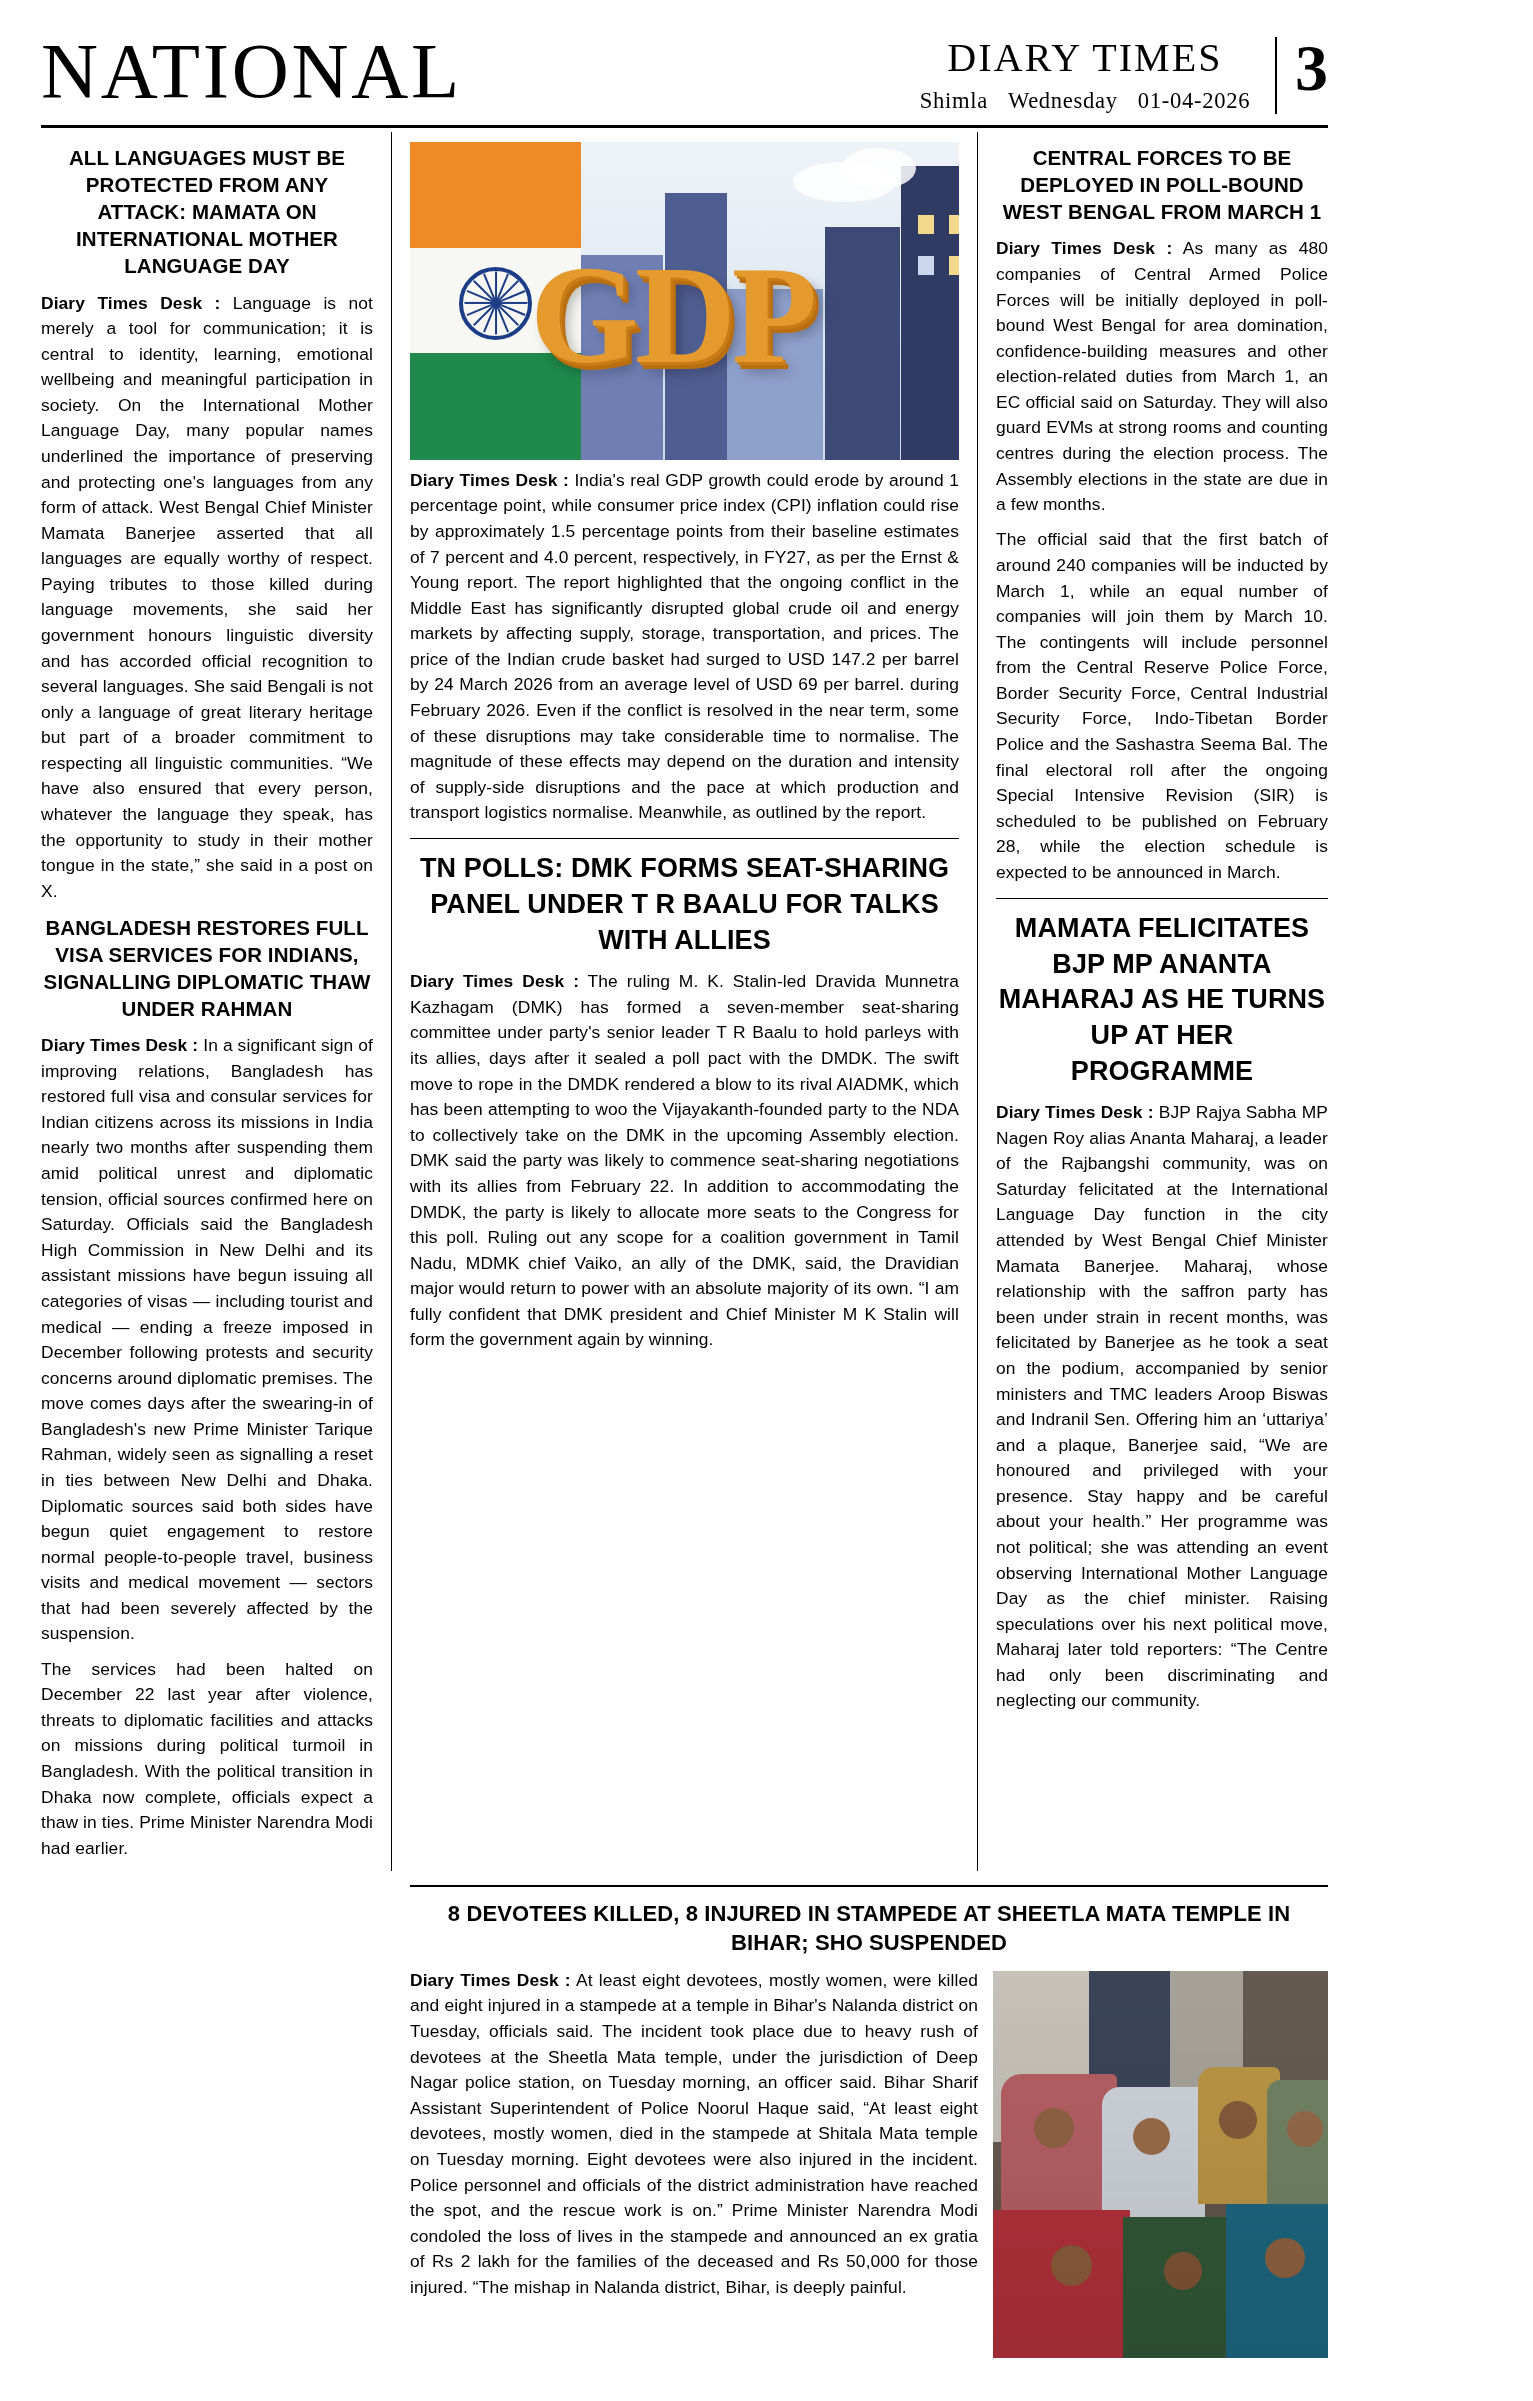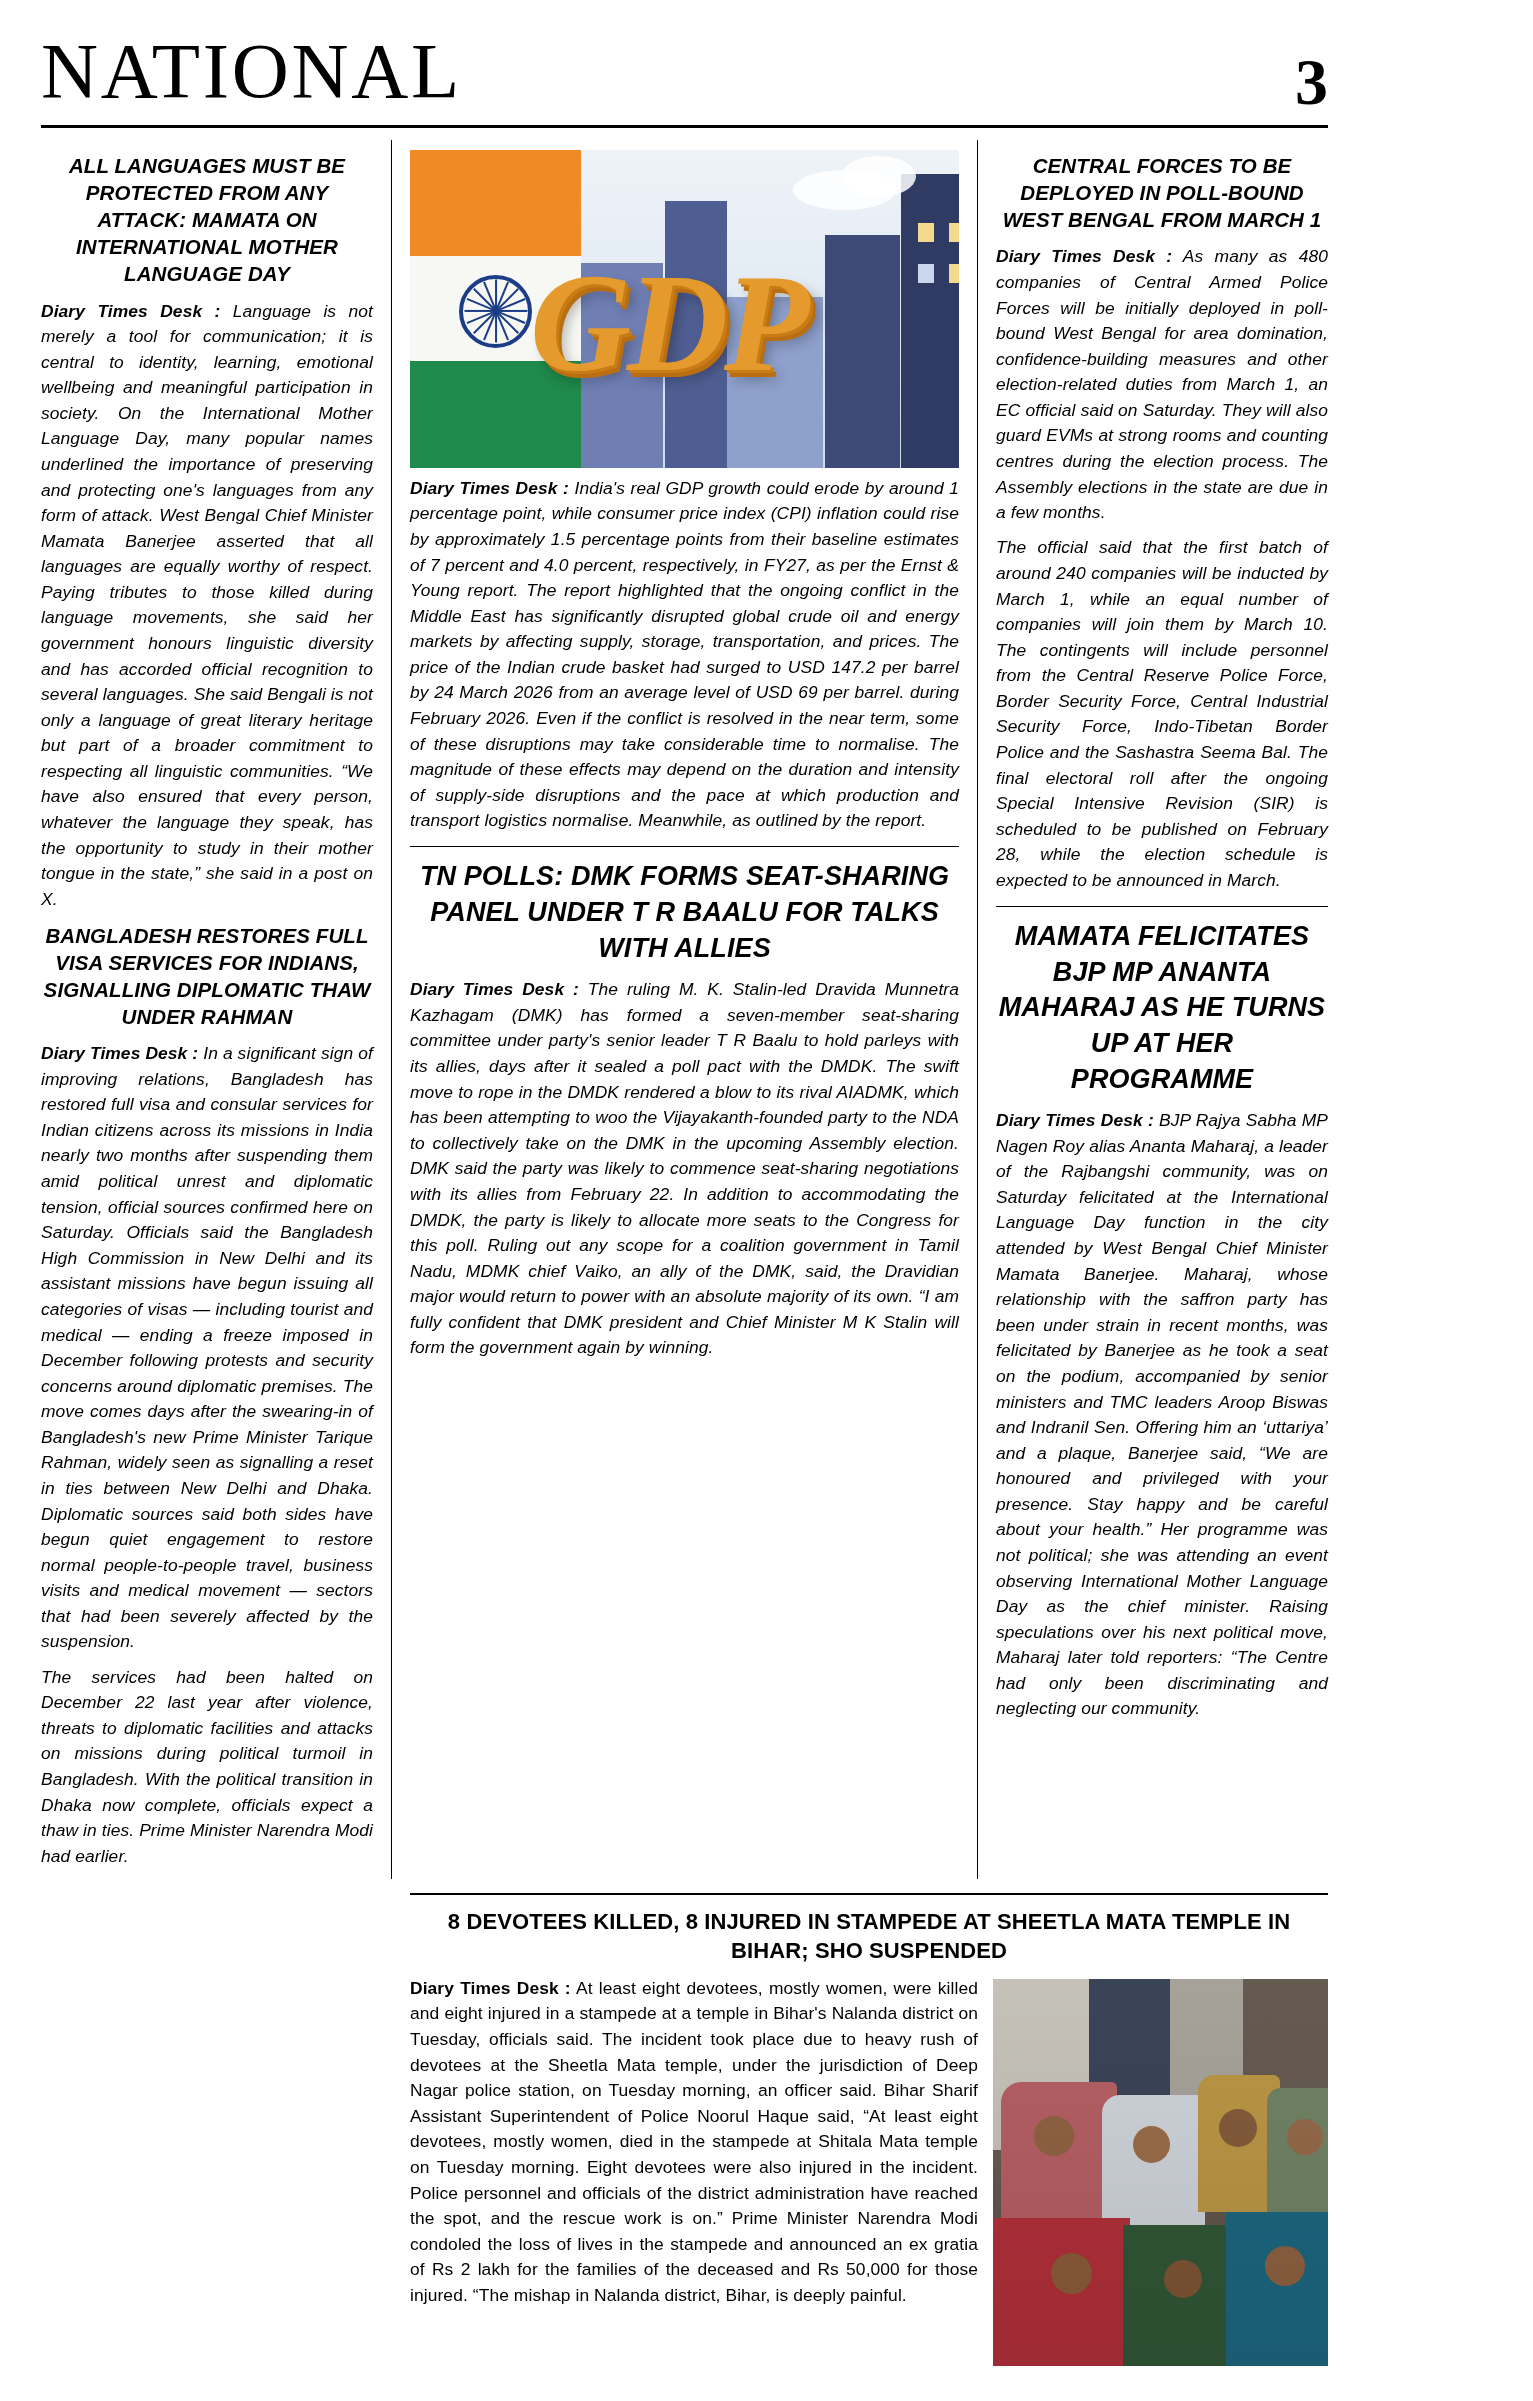--- a/index.html
+++ b/index.html
@@ -71,22 +71,21 @@
   .rule-thick {
     border-top: 3.4px solid #000;
     margin-top: 4.1px;
   }
 
   
   .grid {
     display: grid;
     grid-template-columns: 351px 1fr 351px;
     column-gap: 0;
-    margin-top: 12px;
-    font-style: italic;
+    margin-top: 4px;
   }
   .col {
     box-sizing: border-box;
   }
   .col-left  { padding: 9.6px 18px 0 0; border-right: 1.4px solid #000; }
   .col-mid   { padding: 9.6px 18px 0 18px; }
   .col-right { padding: 9.6px 0 0 18px; border-left: 1.4px solid #000; }
 
   
   .headline {
@@ -201,20 +200,28 @@
   .footer-space { height: 8.2px; }
 </style>
 </head>
 <body>
 
 <div class="page">
 
   <div class="masthead">
     <div class="masthead-left">NATIONAL</div>
     <div class="masthead-right">
+      <div class="mast-brand-block">
+        <div class="mast-brand">DIARY TIMES</div>
+        <div class="mast-place">
+          <span>Shimla</span>
+          <span>Wednesday</span>
+          <span>01-04-2026</span>
+        </div>
+      </div>
       <div class="mast-pageno">3</div>
     </div>
   </div>
   <div class="rule-thick"></div>
 
   <div class="grid">
 
     <div class="col col-left">
 
       <div class="article">

